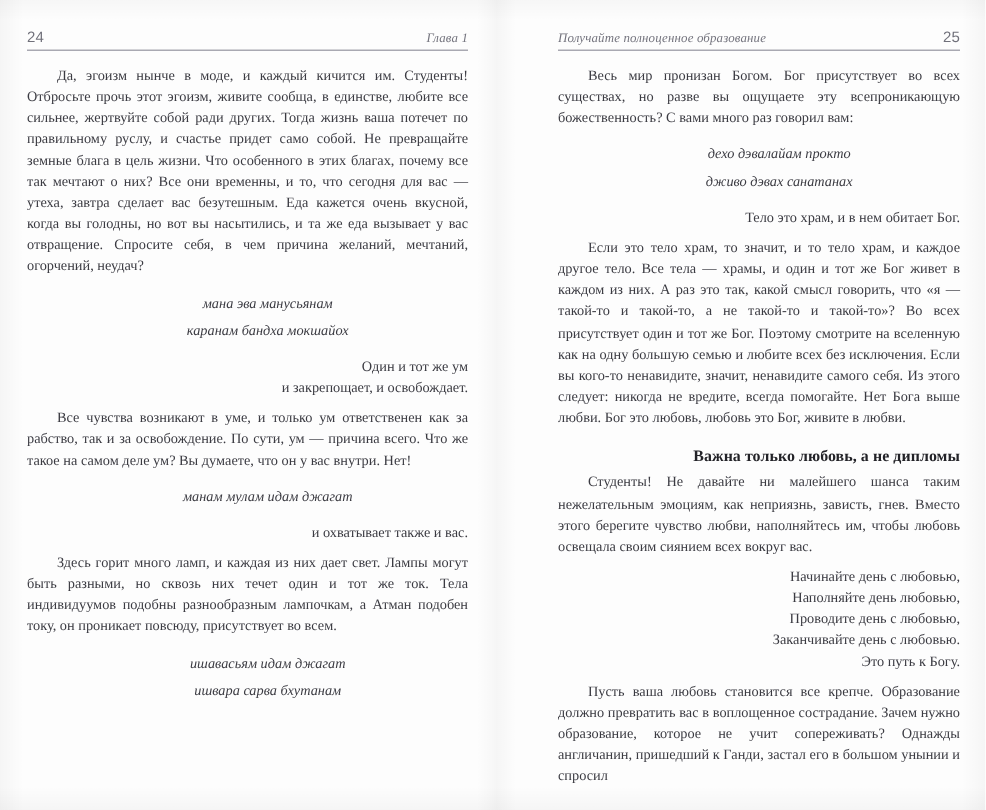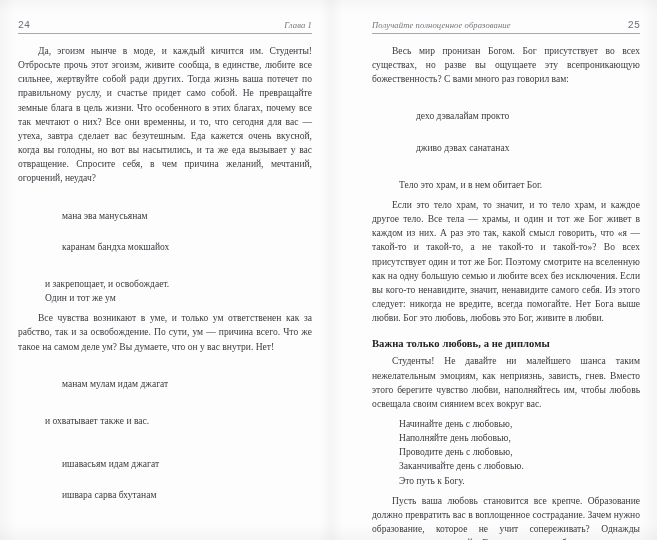--- a/index.html
+++ b/index.html
@@ -65,21 +65,21 @@
     align-items: flex-start;
     justify-content: space-between;
     font-size: 9.2px;
     color: #6f6f73;
     letter-spacing: 0.1px;
   }
   #page-left  .running-head { left: 18px;  width: 294px; }
   #page-right .running-head { left: 42px;  width: 268px; text-align: right; }
 
   .folio {
-    font-family: Liberation Mono, monospace;
+    font-family: Liberation Sans, sans-serif;
     font-size: 10px;
     color: #70707a;
   }
   .head-title {
     font-style: italic;
     font-size: 8.6px;
     color: #74747e;
     white-space: nowrap;
   }
   .head-rule {
@@ -103,40 +103,41 @@
     hyphens: manual;
   }
   #page-left  .column { left: 18px; width: 294px; }
   #page-right .column { left: 42px; width: 268px; }
 
   p.body {
     margin: 0;
     text-indent: 20px;
   }
   p.verse {
-    margin: 17px;
+    margin: 4px;
     text-indent: 0;
-    text-align: left;
+    font-style: italic;
+    text-align: center;
     padding-left: 27px;
   }
   p.quote {
     margin: 0;
     text-indent: 0;
-    text-align: left;
+    text-align: right;
     padding-left: 27px;
   }
   p.spacer-s { margin: 0; height: 6px; }
 
   h2.section {
     margin: 0;
     font-size: 10.6px;
     line-height: 15px;
     font-weight: bold;
     color: #232328;
-    text-align: left;
+    text-align: right;
     padding-top: 11px;
     padding-bottom: 3px;
     letter-spacing: 0.05px;
   }
 </style>
 </head>
 <body>
 
 <div id="spread">
 
@@ -145,29 +146,30 @@
       <span class="folio">24</span>
       <span class="head-title">Глава 1</span>
     </div>
     <div class="head-rule"></div>
     <div class="column" id="left-column">
         <p class="body">Да, эгоизм нынче в моде, и каждый кичится им. Студенты! Отбросьте прочь этот эгоизм, живите сообща, в единстве, любите все сильнее, жертвуйте собой ради других. Тогда жизнь ваша потечет по правильному руслу, и счастье придет само собой. Не превращайте земные блага в цель жизни. Что особенного в этих благах, почему все так мечтают о них? Все они временны, и то, что сегодня для вас — утеха, завтра сделает вас безутешным. Еда кажется очень вкусной, когда вы голодны, но вот вы насытились, и та же еда вызывает у вас отвращение. Спросите себя, в чем причина желаний, мечтаний, огорчений, неудач?</p>
         <p class="spacer-s"></p>
         <p class="verse">мана эва манусьянам</p>
         <p class="verse">каранам бандха мокшайох</p>
         <p class="spacer-s"></p>
+        <p class="quote">Один и тот же ум</p>
         <p class="quote">и закрепощает, и освобождает.</p>
-        <p class="quote">Один и тот же ум</p>
         <p class="spacer-s"></p>
         <p class="body">Все чувства возникают в уме, и только ум ответственен как за рабство, так и за освобождение. По сути, ум — причина всего. Что же такое на самом деле ум? Вы думаете, что он у вас внутри. Нет!</p>
         <p class="spacer-s"></p>
         <p class="verse">манам мулам идам джагат</p>
         <p class="spacer-s"></p>
         <p class="quote">и охватывает также и вас.</p>
         <p class="spacer-s"></p>
+        <p class="body">Здесь горит много ламп, и каждая из них дает свет. Лампы могут быть разными, но сквозь них течет один и тот же ток. Тела индивидуумов подобны разнообразным лампочкам, а Атман подобен току, он проникает повсюду, присутствует во всем.</p>
         <p class="spacer-s"></p>
         <p class="verse">ишавасьям идам джагат</p>
         <p class="verse">ишвара сарва бхутанам</p>
       </div>
   </div>
 
   <div class="page" id="page-right">
     <div class="running-head">
       <span class="head-title">Получайте полноценное образование</span>
       <span class="folio">25</span>

